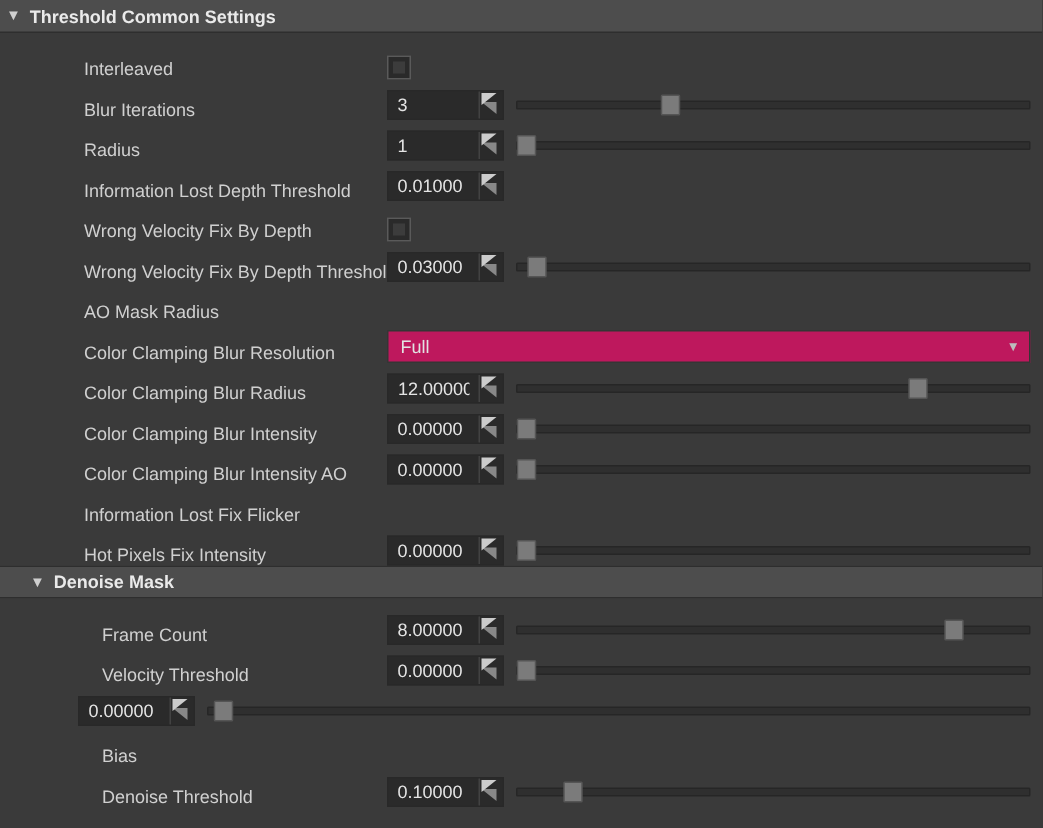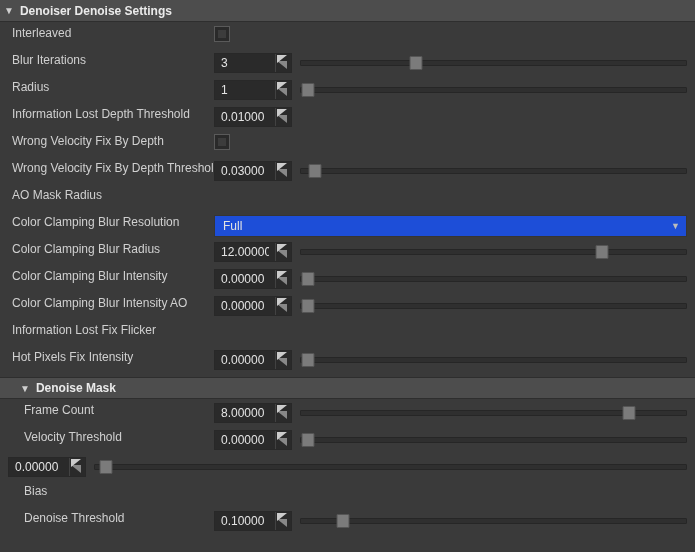--- a/index.html
+++ b/index.html
@@ -42,23 +42,24 @@
     margin-right: 6px;
     color: #cfcfcf;
     font-size: 10px;
     cursor: pointer;
   }
   .rows {
     padding-top: 4px;
   }
   .row {
     display: flex;
-    align-items: flex-start;
+    align-items: flex-end;
     height: 27px;
     padding: 0 8px;
+    margin-left: 44px;
   }
   .label {
     width: 206px;
     padding-left: 4px;
     color: #d0d0d0;
     white-space: nowrap;
     overflow: hidden;
   }
   .sub .row .label {
     padding-left: 16px;
@@ -130,21 +131,21 @@
     transform: translate(-50%, -50%);
     width: 13px;
     height: 14px;
     background: #7b7b7b;
     border: 1px solid #555;
     border-radius: 1px;
   }
   .dropdown {
     flex: 1;
     height: 22px;
-    background: #1d4ed8;
+    background: #be185d;
     border: 1px solid #353535;
     display: flex;
     align-items: center;
     padding: 0 8px;
     color: #e2e2e2;
     cursor: pointer;
     position: relative;
   }
   .dropdown .chev {
     position: absolute;
@@ -155,21 +156,21 @@
     font-size: 9px;
   }
 </style>
 </head>
 <body>
 
 <div class="panel">
 
   <div class="section-header">
     <span class="disclosure">▼</span>
-    <span>Denoiser Denoise Settings</span>
+    <span>Threshold Common Settings</span>
   </div>
 
   <div class="rows">
 
     <div class="row">
       <div class="label">Interleaved</div>
       <div class="control-area">
         <div class="checkbox inner"></div>
       </div>
     </div>

